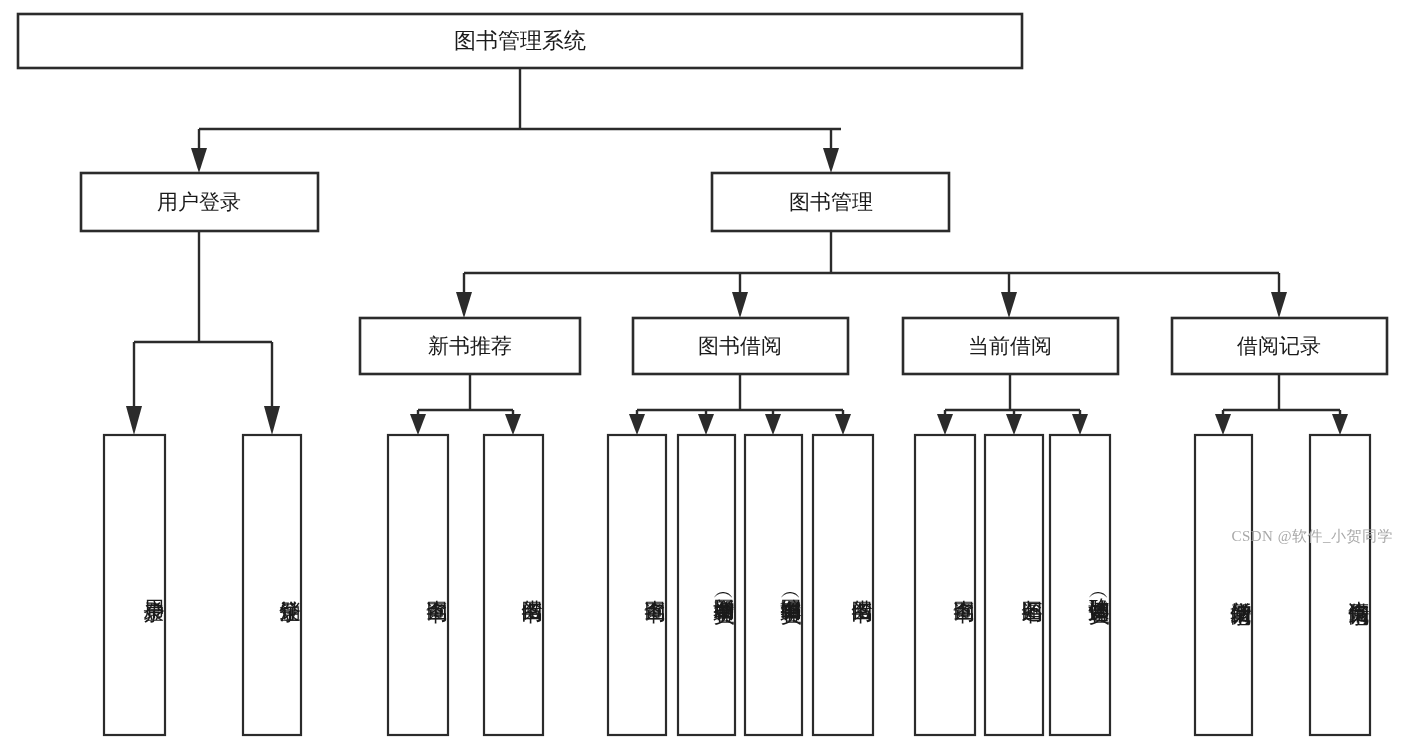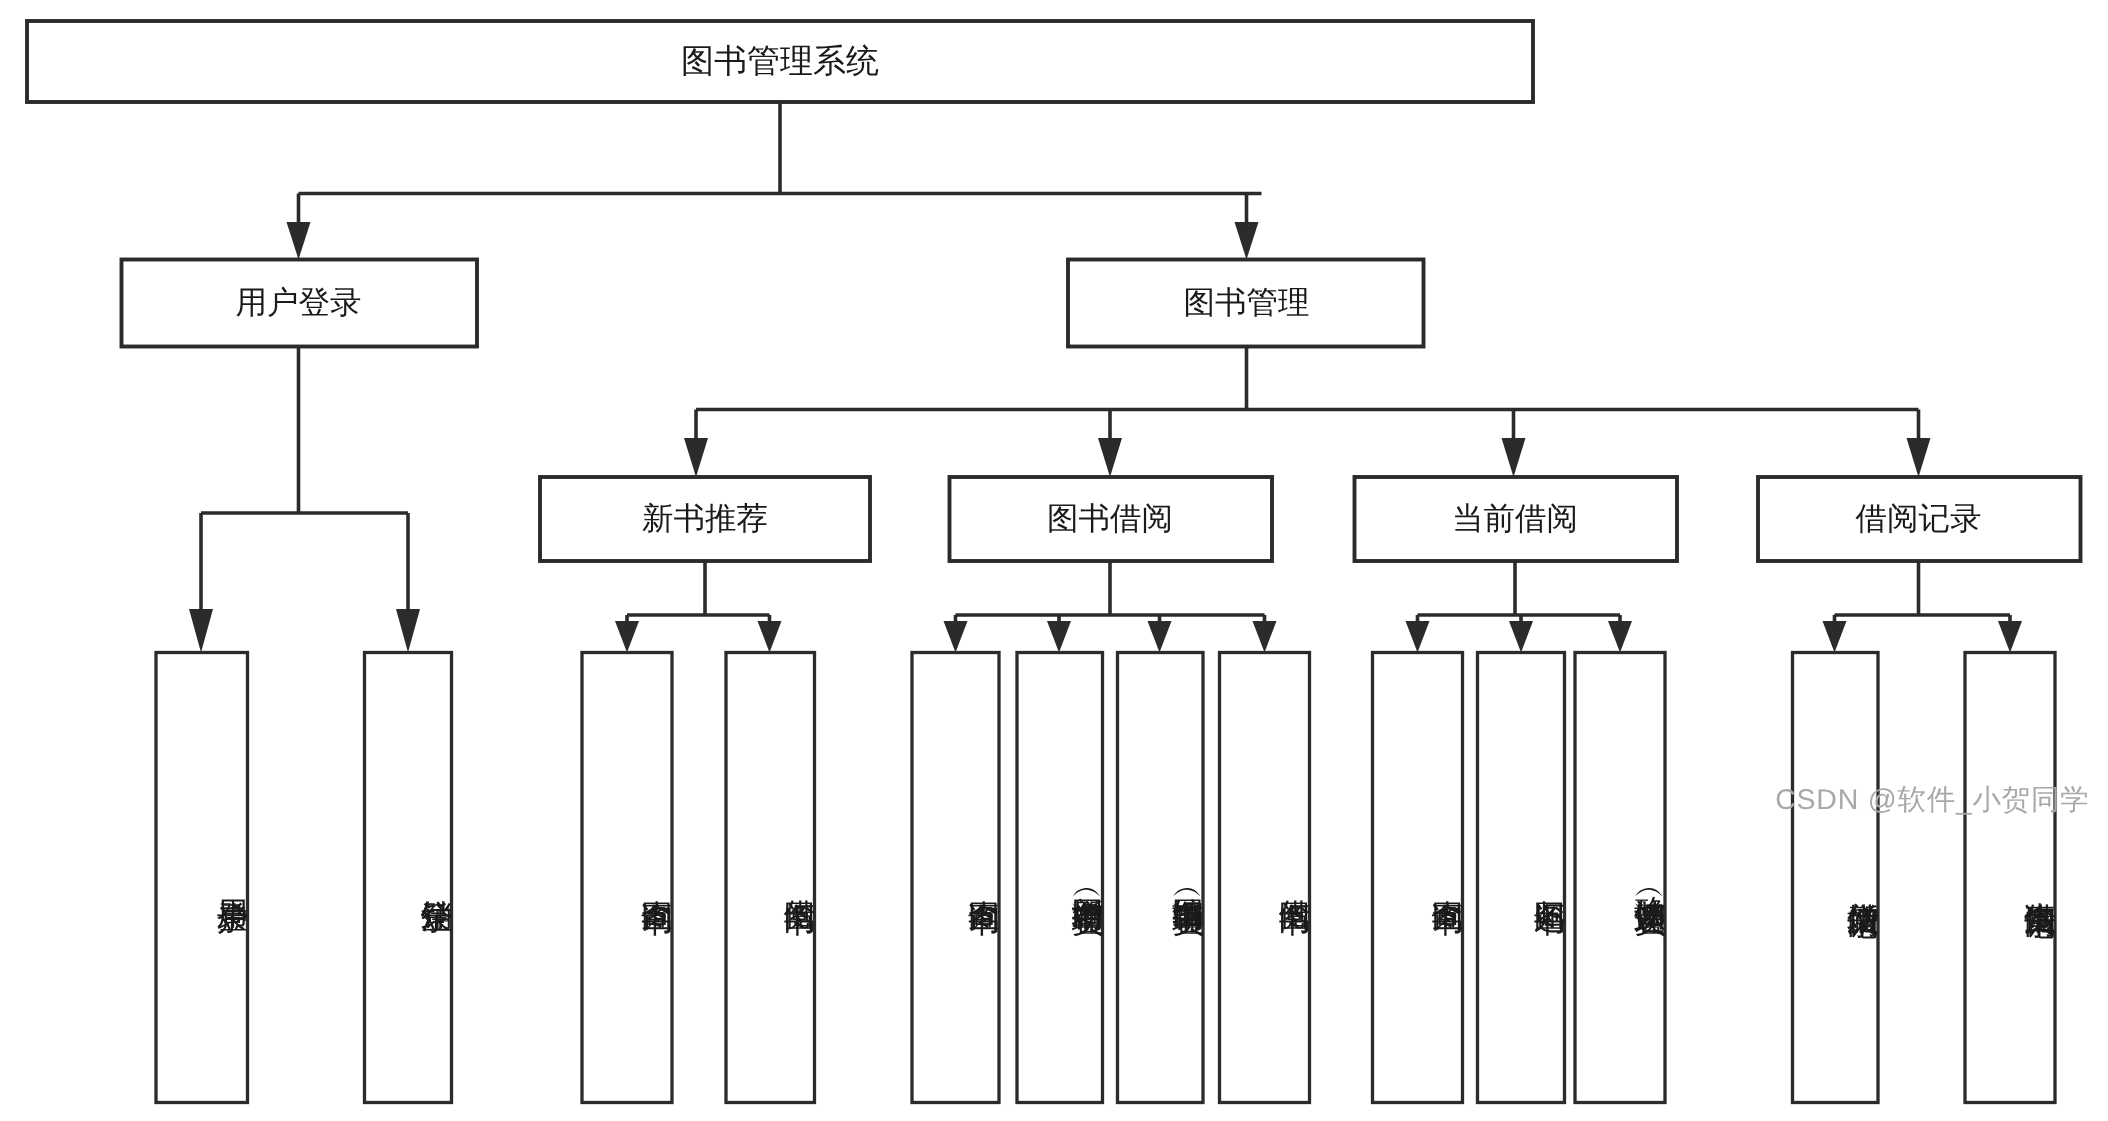--- a/index.html
+++ b/index.html
@@ -69,22 +69,22 @@
     align-items: flex-start;
     justify-content: center;
     white-space: normal;
     overflow: hidden;
     pointer-events: none;
   }
   .watermark {
     position: absolute;
     right: 12px;
     bottom: 6px;
-    font-family: Liberation Sans, sans-serif;
-    font-size: 19px;
+    font-family: Liberation Serif, serif;
+    font-size: 15px;
     color: #a8a8a8;
     letter-spacing: 0.5px;
     white-space: nowrap;
   }
 </style>
 </head>
 <body>
 
 <div id="diagram-root">
 

